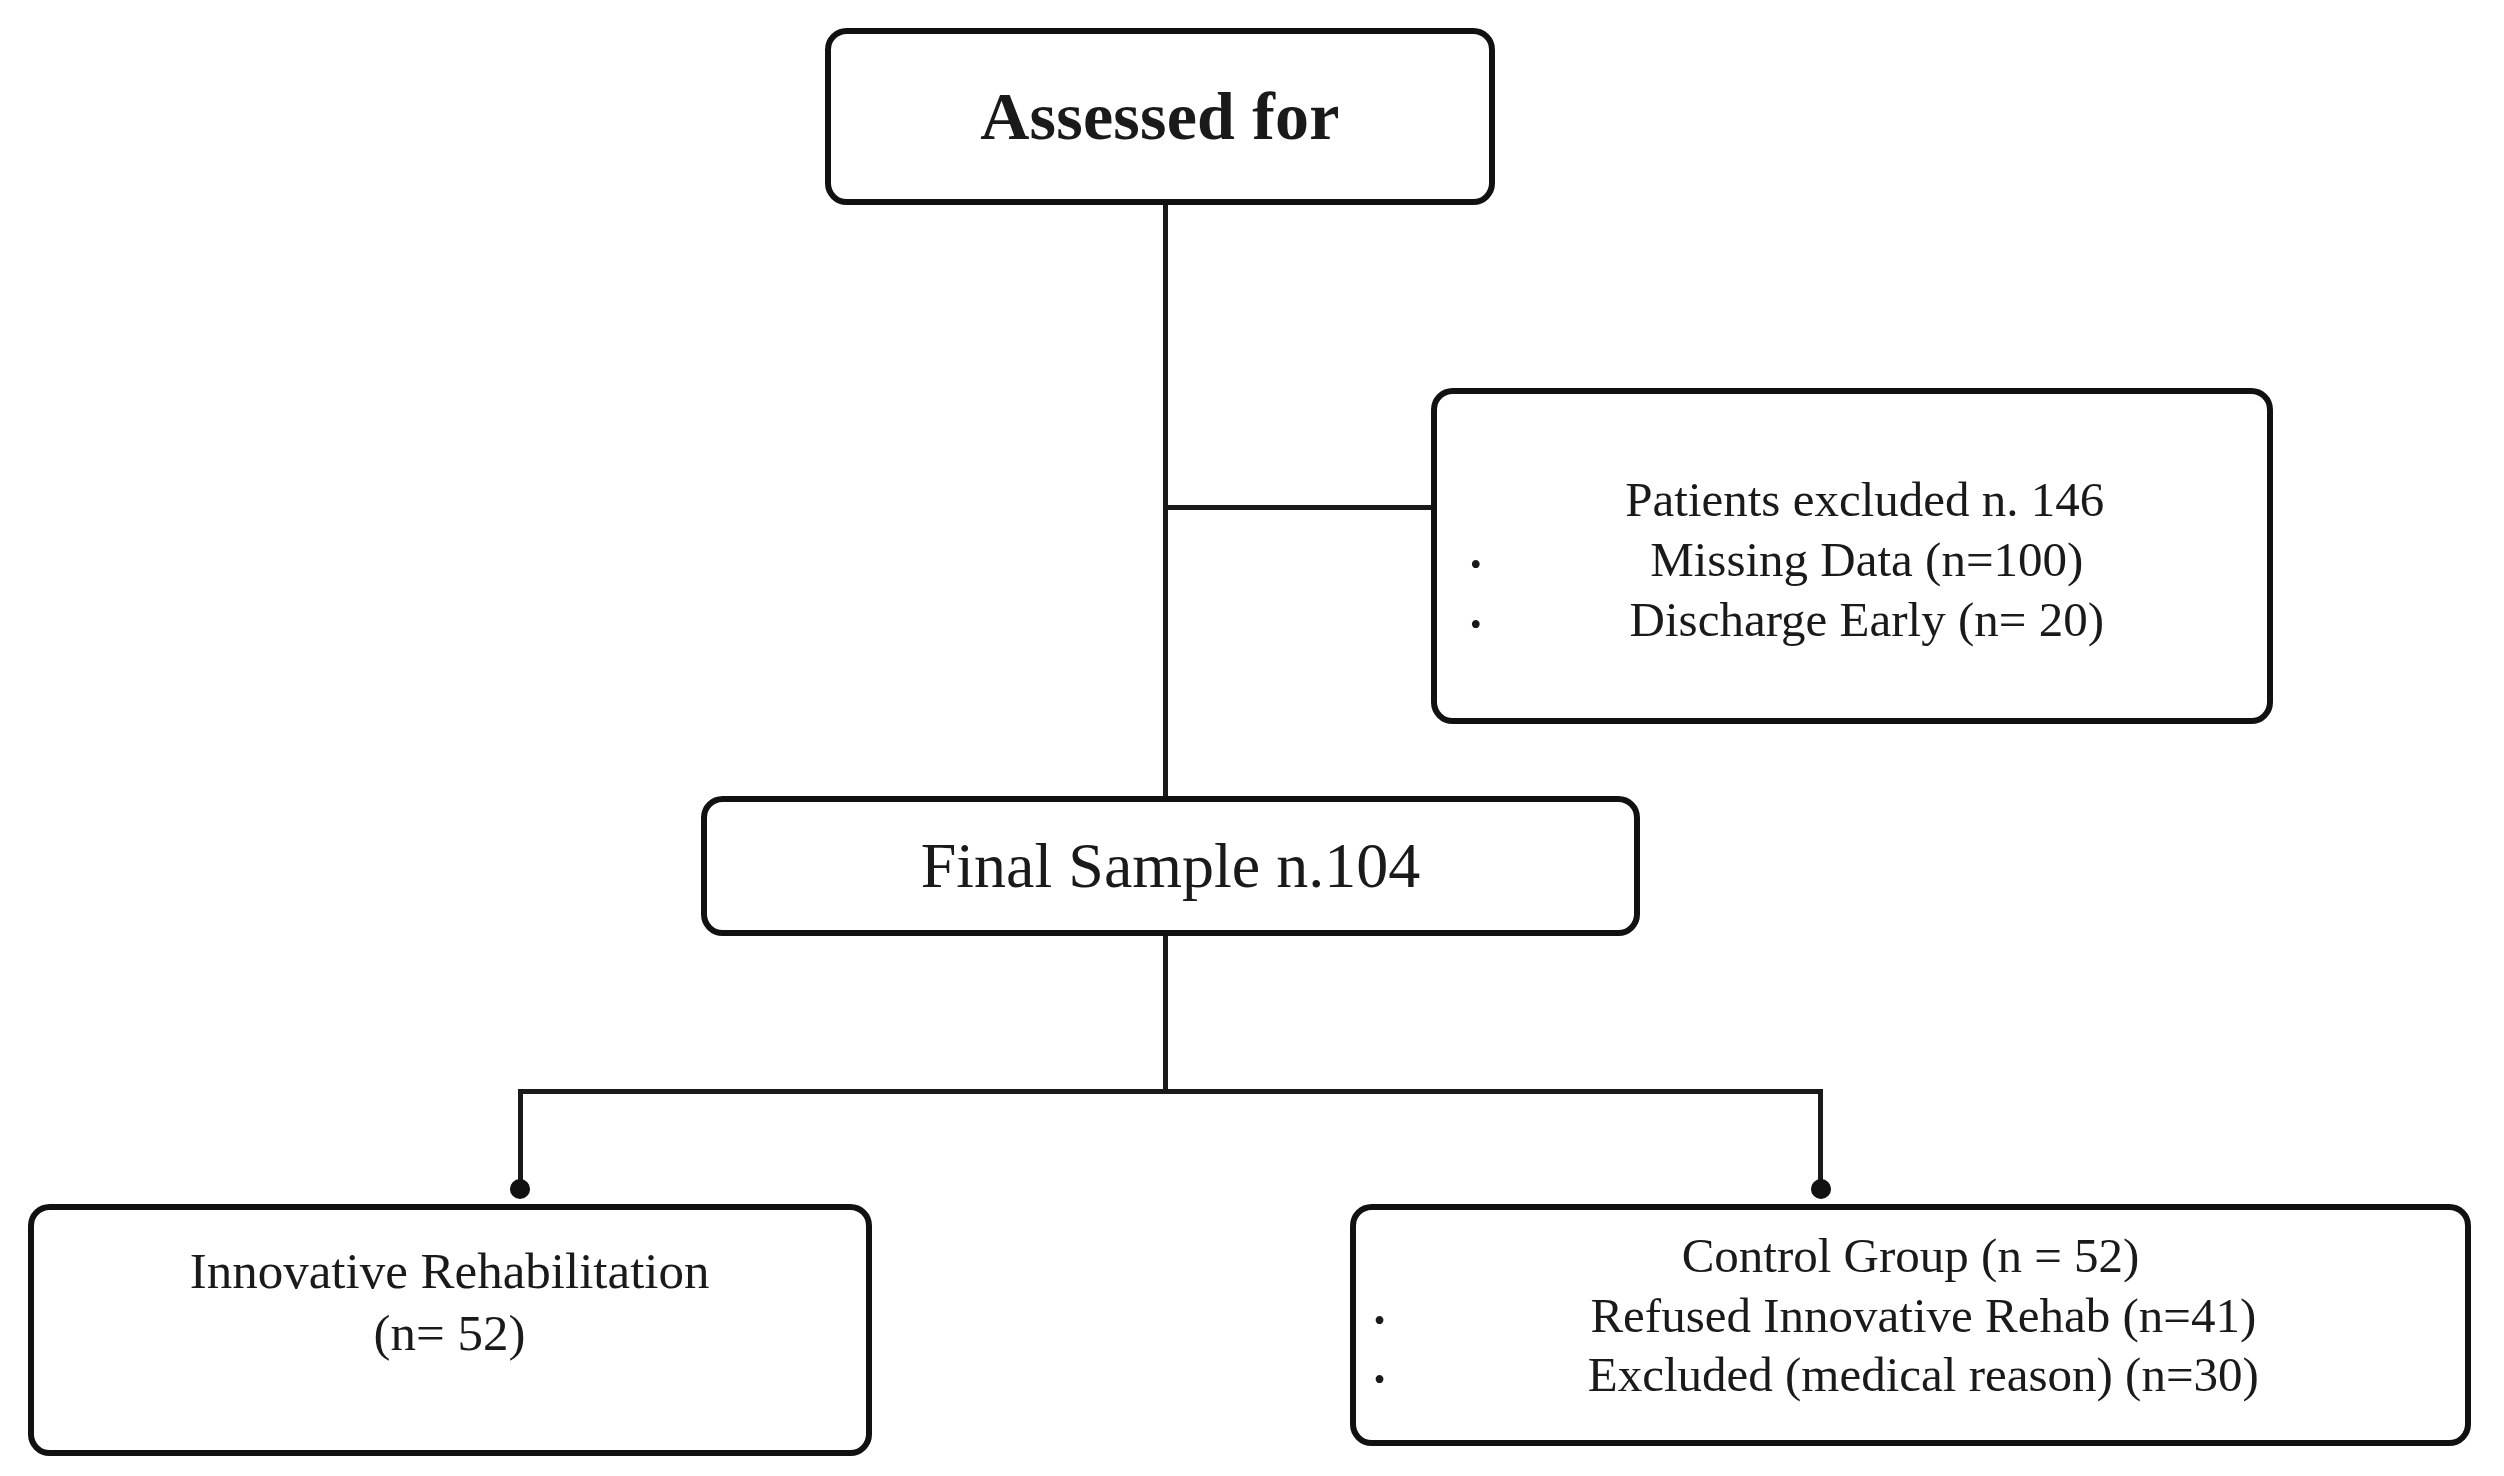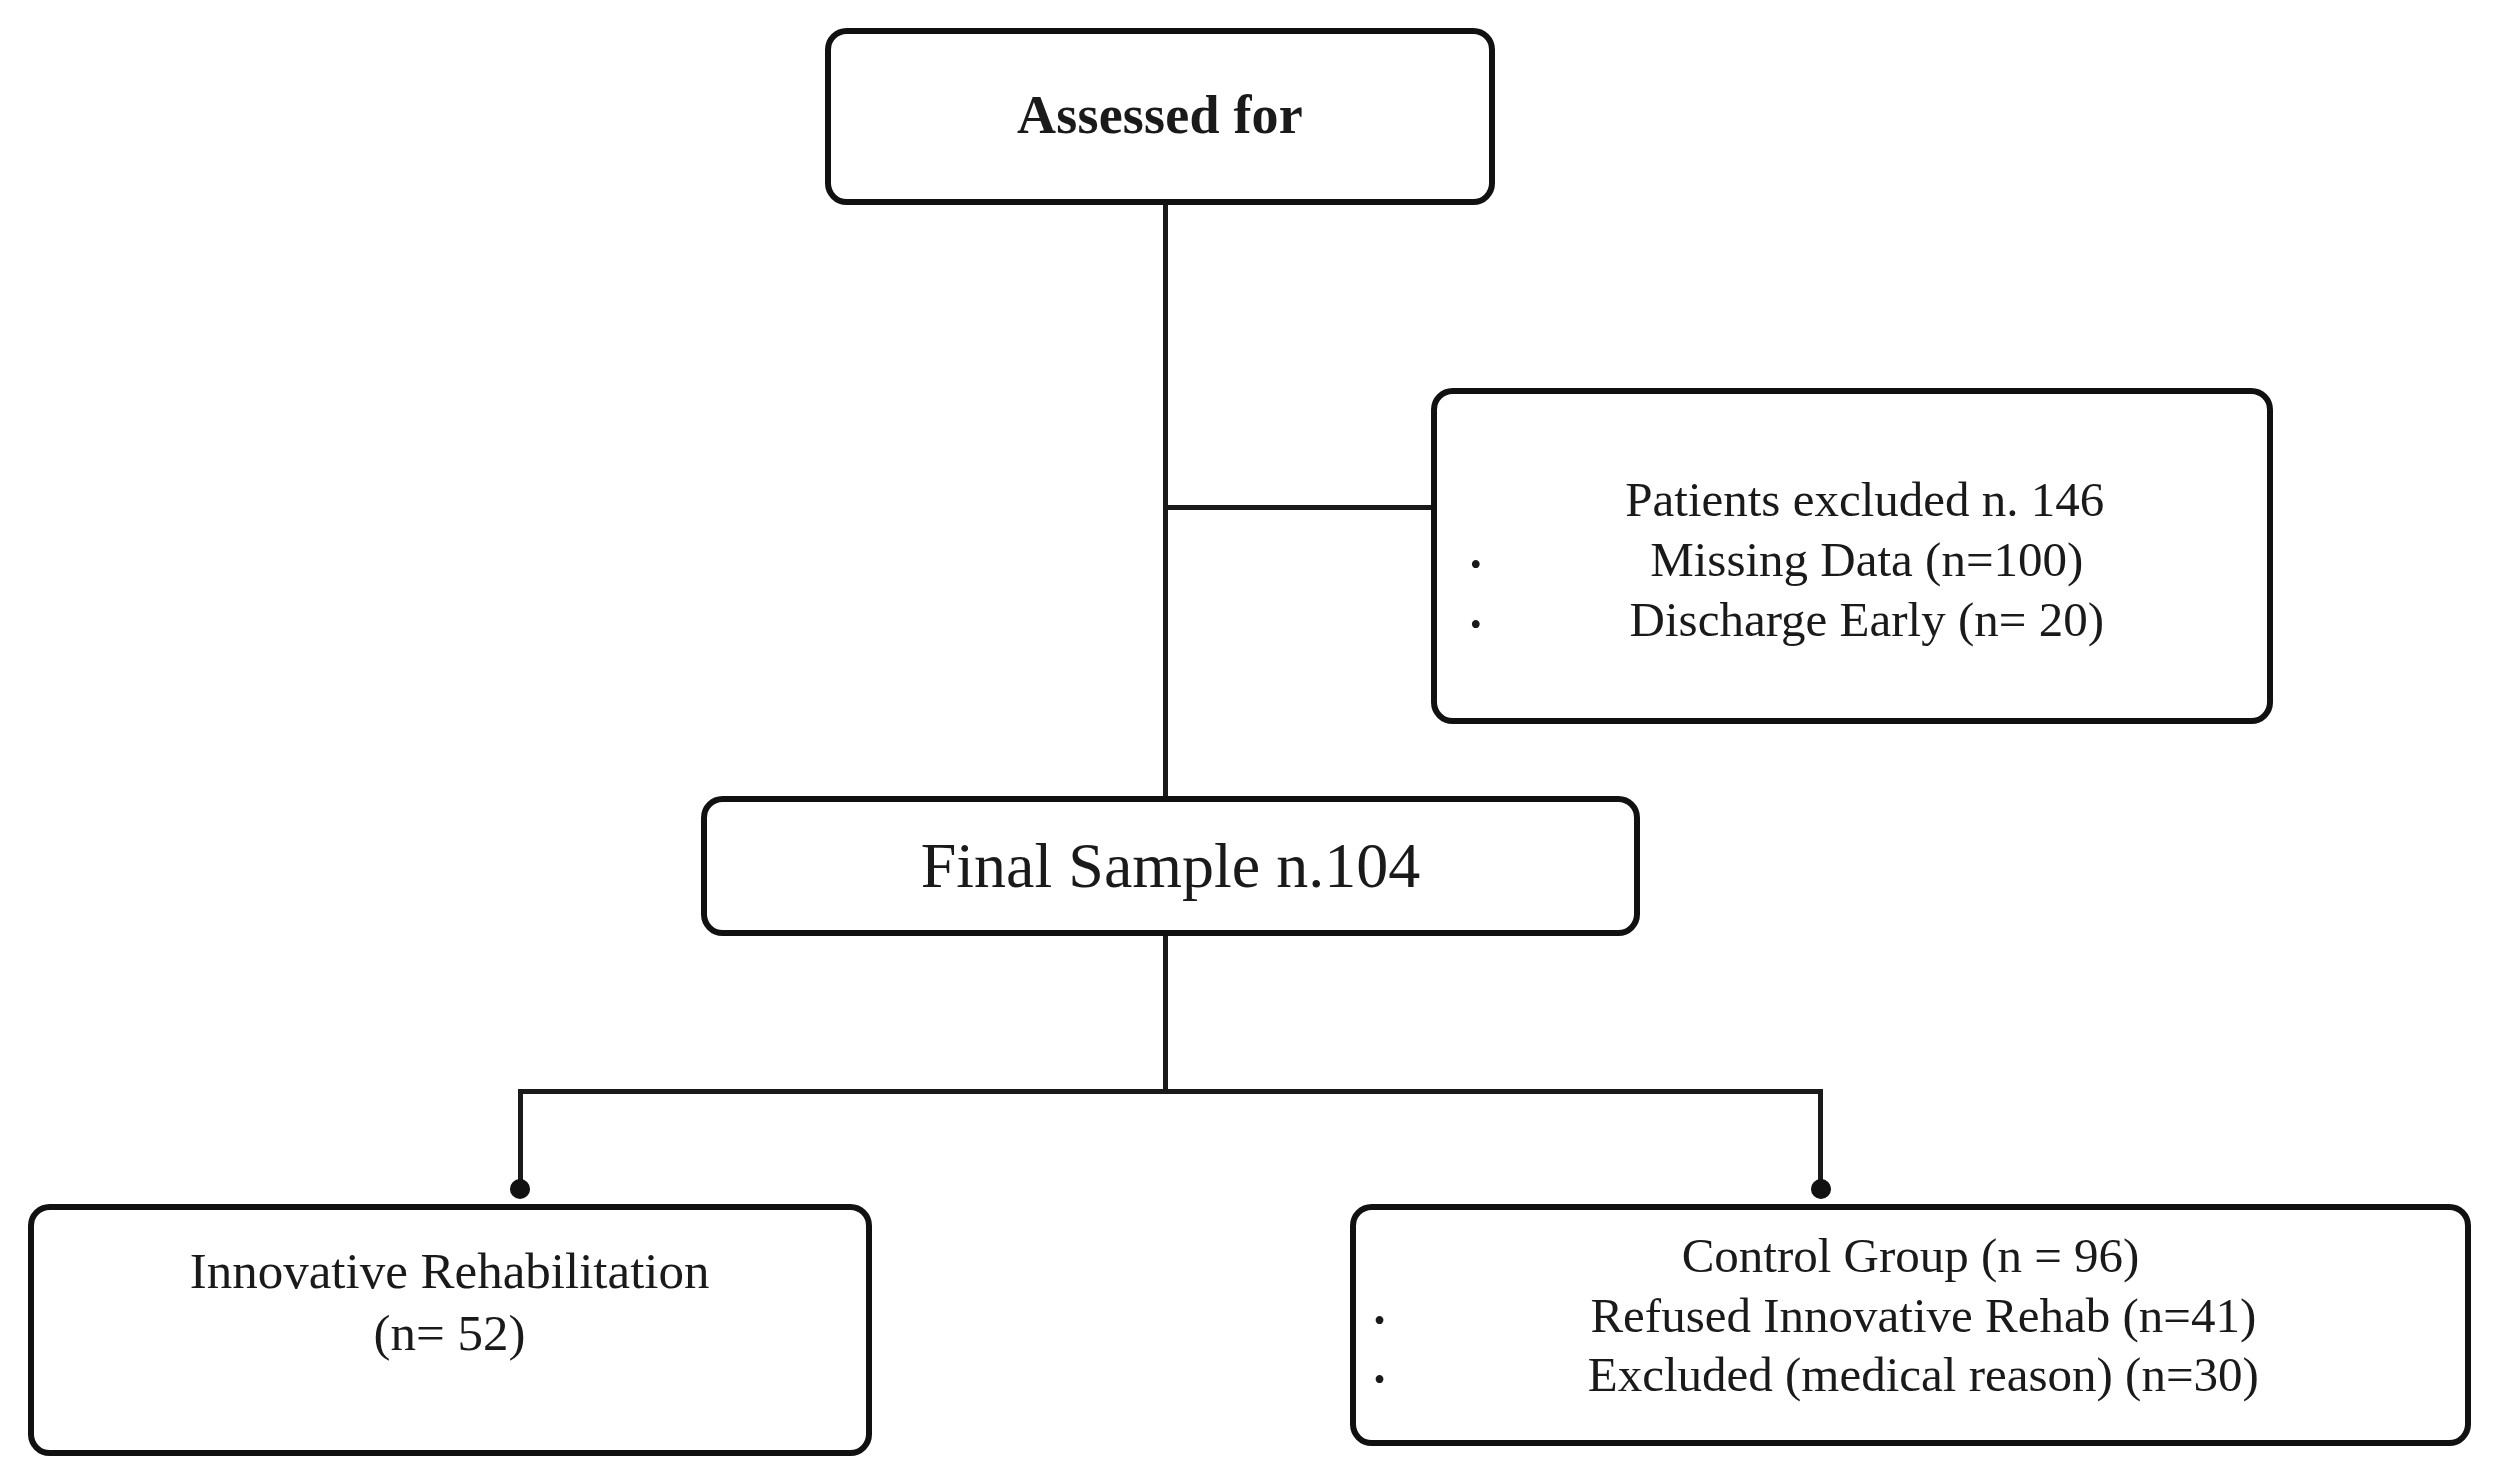--- a/index.html
+++ b/index.html
@@ -35,21 +35,21 @@
   .node .line {
     display: block;
     white-space: nowrap;
   }
 
   #node-assessed {
     left: 825px;
     top: 27.6px;
     width: 670px;
     height: 177px;
-    font-size: 54px;
+    font-size: 68px;
     font-weight: bold;
     letter-spacing: 0.2px;
     font-family: Liberation Serif, serif;
   }
 
   #node-excluded {
     left: 1431px;
     top: 388px;
     width: 842px;
     height: 336px;
@@ -198,21 +198,21 @@
   <div class="node" id="node-final">
     <span class="line">Final Sample n.104</span>
   </div>
 
   <div class="node" id="node-innovative">
     <span class="line">Innovative Rehabilitation</span>
     <span class="line">(n= 52)</span>
   </div>
 
   <div class="node" id="node-control">
-    <div class="hdr">Control Group (n = 96)</div>
+    <div class="hdr">Control Group (n = 52)</div>
     <ul class="bullets">
       <li>
         <span class="bullet">•</span>
         <span class="btxt">Refused Innovative Rehab (n=41)</span>
       </li>
       <li>
         <span class="bullet">•</span>
         <span class="btxt">Excluded (medical reason) (n=30)</span>
       </li>
     </ul>

